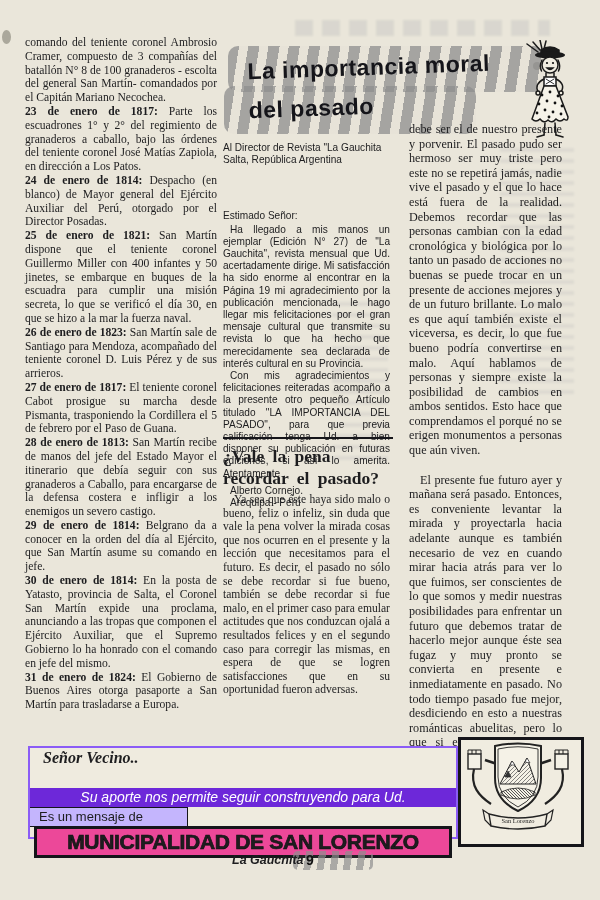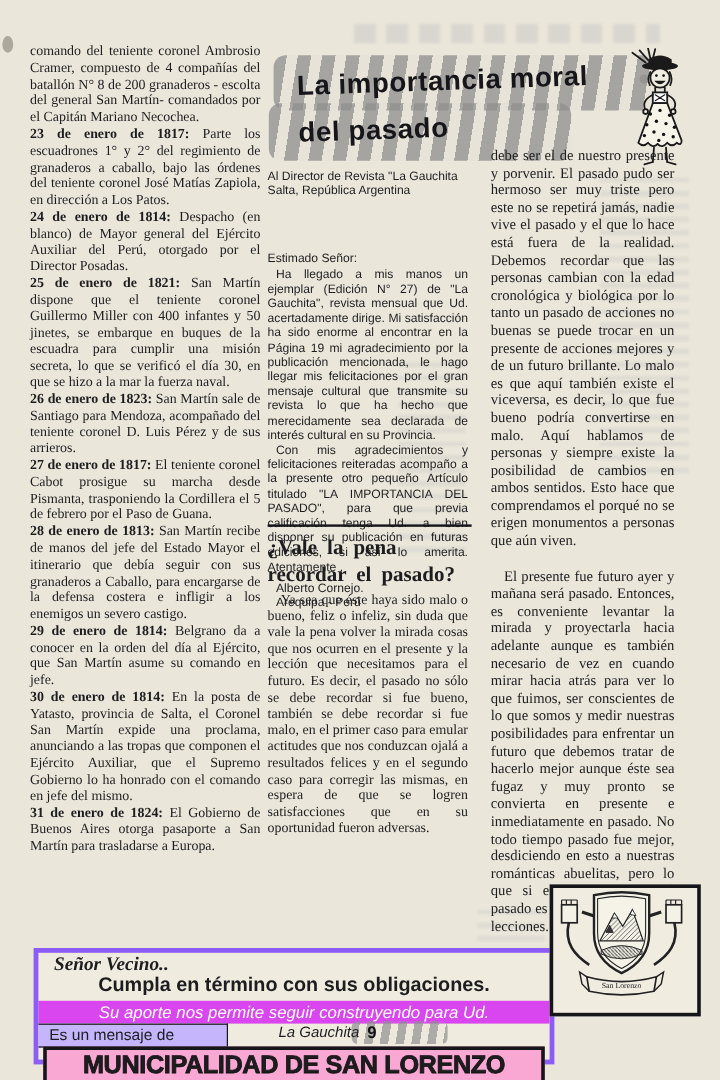--- a/index.html
+++ b/index.html
@@ -46,58 +46,58 @@
   .ind{text-indent:11px;}
 
   
   .col-right{left:394px;top:107px;width:183px;font-size:12.2px;line-height:14.6px;text-align:justify;}
   .col-right p{margin:15px;}
   .sig2{margin-top:3px;text-align:left;}
   .sig2 .q{padding-left:13px;}
   .sig2 .sp{padding-left:7px;}
 
   
-  .ad{left:28px;top:746px;width:426px;height:89px;border:4px solid #8b5cf6;background:#efebdf;margin-top:44px;}
+  .ad{left:28px;top:746px;width:426px;height:89px;border:2px solid #8b5cf6;background:#efebdf;}
   .ad-senor{position:absolute;left:13px;top:1px;font-style:italic;font-weight:bold;font-size:16px;}
   .ad-cumpla{position:absolute;left:0;top:18px;width:100%;text-align:center;
              font-family:"Liberation Sans","DejaVu Sans",sans-serif;font-weight:bold;font-size:16.5px;}
-  .ad-strip{position:absolute;left:0;top:40px;width:100%;height:19px;background:#d946ef;color:#ffffff;
+  .ad-strip{position:absolute;left:0;top:40px;width:100%;height:19px;background:#6d28d9;color:#ffffff;
             font-family:"Liberation Sans","DejaVu Sans",sans-serif;font-style:italic;font-size:14px;
             text-align:center;line-height:19px;}
   .ad-msg{position:absolute;left:0;top:59px;width:148px;height:18px;border:1.6px solid #15151a;border-left:none;
           background:#c4b5fd;font-family:"Liberation Sans","DejaVu Sans",sans-serif;font-size:13px;
           line-height:18px;padding-left:9px;}
-  .ad-muni{position:absolute;left:4px;top:78px;right:4px;height:26px;border:3px solid #15151a;background:#f9a8d4;
+  .ad-muni{position:absolute;left:4px;top:78px;right:4px;height:26px;border:3px solid #15151a;background:#ec4899;
            font-family:"Liberation Sans","DejaVu Sans",sans-serif;font-weight:bold;font-size:21px;
            letter-spacing:-0.3px;text-align:center;line-height:25px;-webkit-text-stroke:0.7px #111;}
 
   
   .emblem{left:458px;top:737px;width:120px;height:104px;border:3.5px solid #15151a;background:#f0ece0;}
 
   
   .footer{left:0;top:851px;width:600px;height:22px;font-family:"Liberation Sans","DejaVu Sans",sans-serif;}
-  .f-mag{position:absolute;left:232px;top:2px;font-weight:normal;font-style:italic;font-size:12.5px;text-align:right;}
+  .f-mag{position:absolute;left:232px;top:2px;font-weight:bold;font-style:italic;font-size:12.5px;text-align:right;}
   .f-scribble{position:absolute;left:293px;top:0px;width:80px;height:19px;border-radius:5px;opacity:.7;
               background:repeating-linear-gradient(99deg, #8f8f8f 0 7px, rgba(200,197,186,.1) 7px 13px);}
   .f-num{position:absolute;left:306px;top:1px;font-weight:bold;font-size:14px;color:#111;}
 </style>
 </head>
 <body>
 
 <div class="page">
 
   <div class="ghost words" style="left:295px;top:20px;width:255px;height:16px;"></div>
   <div class="ghost" style="left:500px;top:148px;width:74px;height:250px;"></div>
   <div class="ghost" style="left:332px;top:302px;width:56px;height:160px;"></div>
   <div class="ghost" style="left:398px;top:758px;width:56px;height:76px;"></div>
   <div class="speck" style="left:2px;top:30px;width:9px;height:14px;"></div>
   <div class="speck" style="left:533px;top:62px;width:8px;height:8px;"></div>
 
   <div class="layer col-left">
-    <p><b></b><span>comando del teniente coronel Ambrosio Cramer, compuesto de 4 compañías del batallón N° 8 de 200 granaderos - escolta del general San Martín- comandados por el Capitán Mariano Necochea.</span></p>
+    <p><b></b><span>comando del teniente coronel Ambrosio Cramer, compuesto de 3 compañías del batallón N° 8 de 100 granaderos - escolta del general San Martín- comandados por el Capitán Mariano Necochea.</span></p>
     <p><b>23 de enero de 1817:</b><span> Parte los escuadrones 1° y 2° del regimiento de granaderos a caballo, bajo las órdenes del teniente coronel José Matías Zapiola, en dirección a Los Patos.</span></p>
     <p><b>24 de enero de 1814:</b><span> Despacho (en blanco) de Mayor general del Ejército Auxiliar del Perú, otorgado por el Director Posadas.</span></p>
     <p><b>25 de enero de 1821:</b><span> San Martín dispone que el teniente coronel Guillermo Miller con 400 infantes y 50 jinetes, se embarque en buques de la escuadra para cumplir una misión secreta, lo que se verificó el día 30, en que se hizo a la mar la fuerza naval.</span></p>
     <p><b>26 de enero de 1823:</b><span> San Martín sale de Santiago para Mendoza, acompañado del teniente coronel D. Luis Pérez y de sus arrieros.</span></p>
     <p><b>27 de enero de 1817:</b><span> El teniente coronel Cabot prosigue su marcha desde Pismanta, trasponiendo la Cordillera el 5 de febrero por el Paso de Guana.</span></p>
     <p><b>28 de enero de 1813:</b><span> San Martín recibe de manos del jefe del Estado Mayor el itinerario que debía seguir con sus granaderos a Caballo, para encargarse de la defensa costera e infligir a los enemigos un severo castigo.</span></p>
     <p><b>29 de enero de 1814:</b><span> Belgrano da a conocer en la orden del día al Ejército, que San Martín asume su comando en jefe.</span></p>
     <p><b>30 de enero de 1814:</b><span> En la posta de Yatasto, provincia de Salta, el Coronel San Martín expide una proclama, anunciando a las tropas que componen el Ejército Auxiliar, que el Supremo Gobierno lo ha honrado con el comando en jefe del mismo.</span></p>
     <p><b>31 de enero de 1824:</b><span> El Gobierno de Buenos Aires otorga pasaporte a San Martín para trasladarse a Europa.</span></p>
   </div>
@@ -175,21 +175,20 @@
     <p>debe ser el de nuestro presente y porvenir. El pasado pudo ser hermoso ser muy triste pero este no se repetirá jamás, nadie vive el pasado y el que lo hace está fuera de la realidad. Debemos recordar que las personas cambian con la edad cronológica y biológica por lo tanto un pasado de acciones no buenas se puede trocar en un presente de acciones mejores y de un futuro brillante. Lo malo es que aquí también existe el viceversa, es decir, lo que fue bueno podría convertirse en malo. Aquí hablamos de personas y siempre existe la posibilidad de cambios en ambos sentidos. Esto hace que comprendamos el porqué no se erigen monumentos a personas que aún viven.</p>
     <p class="ind">El presente fue futuro ayer y mañana será pasado. Entonces, es conveniente levantar la mirada y proyectarla hacia adelante aunque es también necesario de vez en cuando mirar hacia atrás para ver lo que fuimos, ser conscientes de lo que somos y medir nuestras posibilidades para enfrentar un futuro que debemos tratar de hacerlo mejor aunque éste sea fugaz y muy pronto se convierta en presente e inmediatamente en pasado. No todo tiempo pasado fue mejor, desdiciendo en esto a nuestras románticas abuelitas, pero lo que si es cierto es que el pasado es la madre de todas las lecciones.</p>
     <p class="sig2">
       <span class="q">"ALBERTO TACO CORNEJO"</span><br>
       <span class="sp">Arequipa, Perú</span>
     </p>
   </div>
 
   <div class="layer ad">
     <div class="ad-senor">Señor Vecino..</div>
-    <div class="ad-cumpla">Cumpla en término con sus obligaciones.</div>
     <div class="ad-strip">Su aporte nos permite seguir construyendo para Ud.</div>
     <div class="ad-msg">Es un mensaje de</div>
     <div class="ad-muni">MUNICIPALIDAD DE SAN LORENZO</div>
   </div>
 
   <div class="layer emblem">
     <svg width="114" height="98" viewBox="0 0 114 98">
       <defs>
         <pattern id="hatch" width="4" height="4" patternUnits="userSpaceOnUse">
           <path d="M0 4 L4 0" stroke="#666" stroke-width="0.8"></path>

